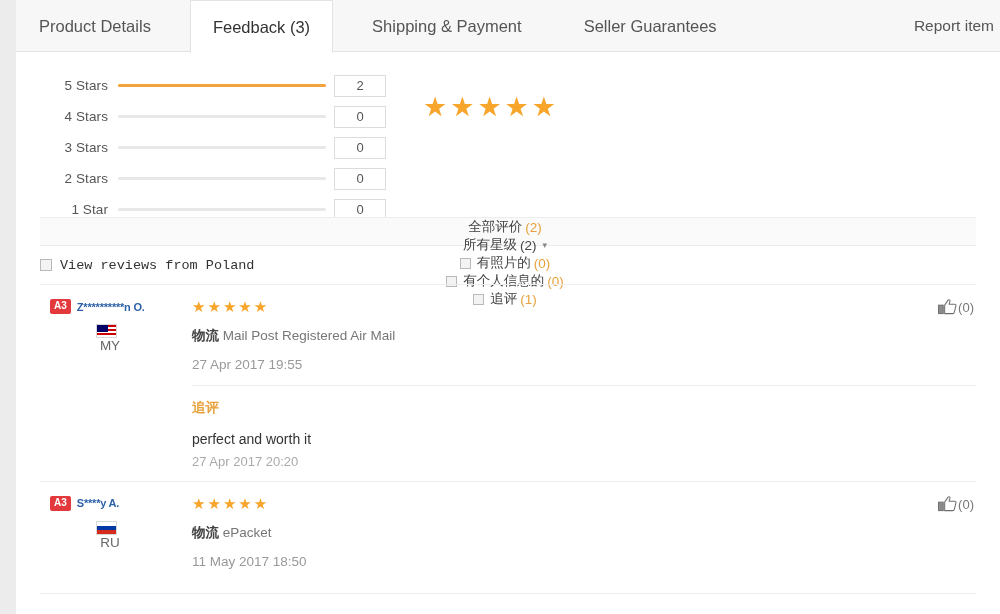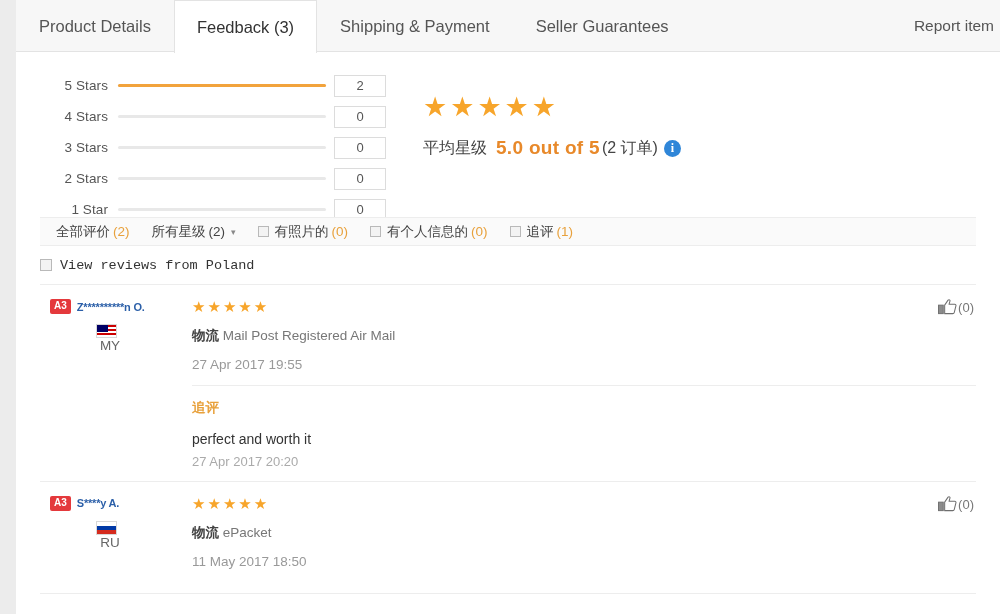--- a/index.html
+++ b/index.html
@@ -12,21 +12,21 @@
   }
   .page{position:relative;width:1000px;height:614px;background:#ececec;}
 
   
   .tabbar{
     position:absolute;left:16px;top:0;width:984px;height:52px;
     background:#f7f7f7;
     border-bottom:1px solid #e3e3e3;
     box-sizing:border-box;
   }
-  .tabs{position:absolute;left:0;top:0;height:52px;display:flex;align-items:stretch;}
+  .tabs{position:absolute;left:0;top:0;height:52px;display:flex;align-items:stretch;gap:16px;}
   .tab{
     display:flex;align-items:center;justify-content:center;
     padding:0 22px;height:52px;box-sizing:border-box;
     font-size:16.5px;color:#555;white-space:nowrap;cursor:pointer;
     background:transparent;border:1px solid transparent;border-bottom:none;
   }
   .tab.active{
     background:#ffffff;color:#333;
     border-left:1px solid #e3e3e3;border-right:1px solid #e3e3e3;border-top:1px solid #e3e3e3;
     position:relative;z-index:3;
@@ -72,21 +72,21 @@
     display:inline-flex;align-items:center;justify-content:center;
     width:17px;height:17px;border-radius:50%;background:#2f86d8;color:#fff;
     font-size:12px;font-weight:bold;font-family:"Liberation Serif",serif;
     margin-left:6px;cursor:pointer;line-height:1;
   }
 
   
   .filterbar{
     position:relative;margin:0 24px;height:29px;
     background:#fafafa;border-top:1px solid #ededed;border-bottom:1px solid #ededed;
-    display:flex;align-items:center;padding-left:16px;box-sizing:border-box;
+    display:flex;align-items:center;padding-left:16px;box-sizing:border-box;flex-direction:column;
   }
   .filt{display:flex;align-items:center;font-size:13.5px;color:#444;margin-right:22px;cursor:pointer;white-space:nowrap;}
   .filt .cnt{color:#e8a13c;margin-left:3px;}
   .cbox{
     width:11px;height:11px;border:1px solid #b9b9b9;background:#f3f3f3;
     display:inline-block;margin-right:6px;box-sizing:border-box;
   }
   .caret{margin-left:6px;font-size:9px;color:#888;}
 
   
@@ -210,26 +210,20 @@
           <div class="barlabel">1 Star</div>
           <div class="bartrack">
             <div class="barfill" style="width:0%"></div>
           </div>
           <div class="barcount">0</div>
         </div>
       </div>
 
       <div class="avgbox">
         <div class="bigstars">★★★★★</div>
-        <div class="avgline">
-          <span class="avg-cn">平均星级</span>
-          <span class="avg-val">5.0 out of 5</span>
-          <span class="avg-orders">(2 订单)</span>
-          <span class="infoicon">i</span>
-        </div>
       </div>
     </div>
 
     <div class="filterbar">
       <div class="filt">
         <span>全部评价</span>
         <span class="cnt">(2)</span>
       </div>
       <div class="filt">
         <span>所有星级</span>

